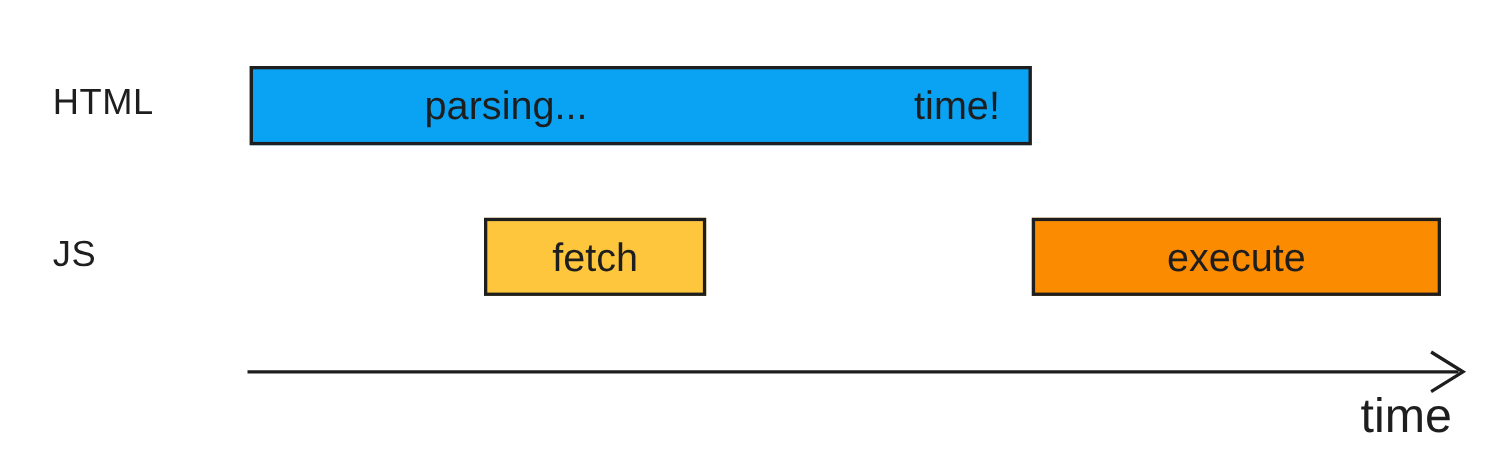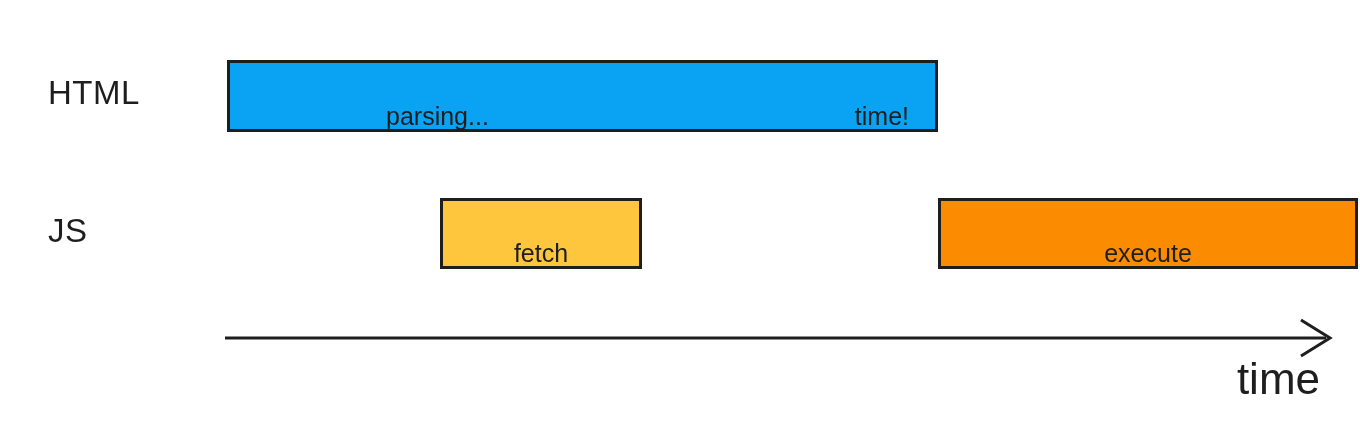--- a/index.html
+++ b/index.html
@@ -26,23 +26,23 @@
     color: var(--color-ink, #1e1e1e);
   }
   .row-label.html { top: 60px; }
   .row-label.js   { top: 198px; }
 
   .bar {
     position: absolute;
     box-sizing: border-box;
     border: 3px solid var(--color-ink, #1e1e1e);
     display: flex;
-    align-items: flex-end;
+    align-items: center;
     justify-content: center;
-    font-size: 25px;
+    font-size: 36px;
     line-height: 1;
     color: var(--color-ink, #1e1e1e);
   }
   .bar.parsing {
     left: 227px;
     top: 44px;
     width: 711px;
     height: 72px;
     background: var(--color-parsing_bar, #0aa2f2);
     justify-content: space-between;
@@ -51,21 +51,21 @@
   .bar.fetch {
     left: 440px;
     top: 182px;
     width: 202px;
     height: 71px;
     background: var(--color-fetch_bar, #fdc63c);
   }
   .bar.execute {
     left: 938px;
     top: 182px;
-    width: 420px;
+    width: 372px;
     height: 71px;
     background: var(--color-execute_bar, #fb8b00);
   }
 
   .axis-svg {
     position: absolute;
     left: 220px;
     top: 300px;
     width: 1125px;
     height: 50px;

